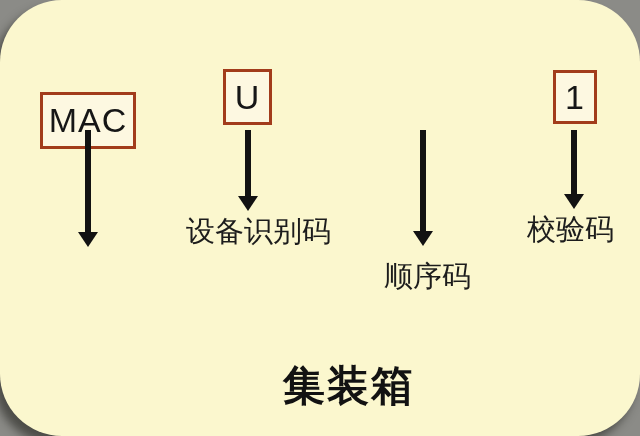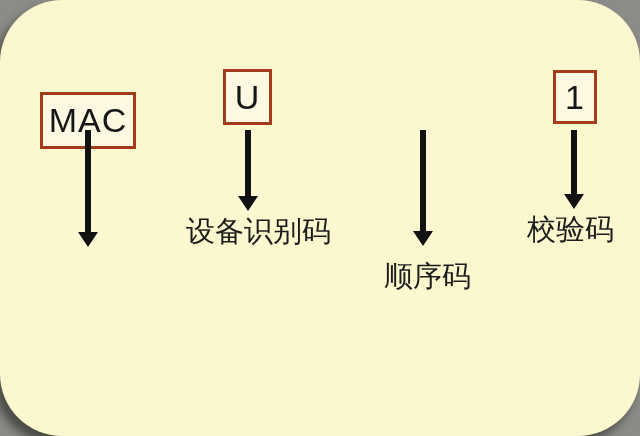--- a/index.html
+++ b/index.html
@@ -105,13 +105,14 @@
     <div class="arrow-head" style="left:564px; top:194px;"></div>
   </div>
 
 
   <span class="seg-label" style="left:186px; top:212px;">设备识别码</span>
 
   <span class="seg-label" style="left:527px; top:210px;">校验码</span>
 
   <span class="seg-label" style="left:384px; top:257px;">顺序码</span>
 
+  <div class="diagram-title">集装箱</div>
 </div>
 
 </body></html>

